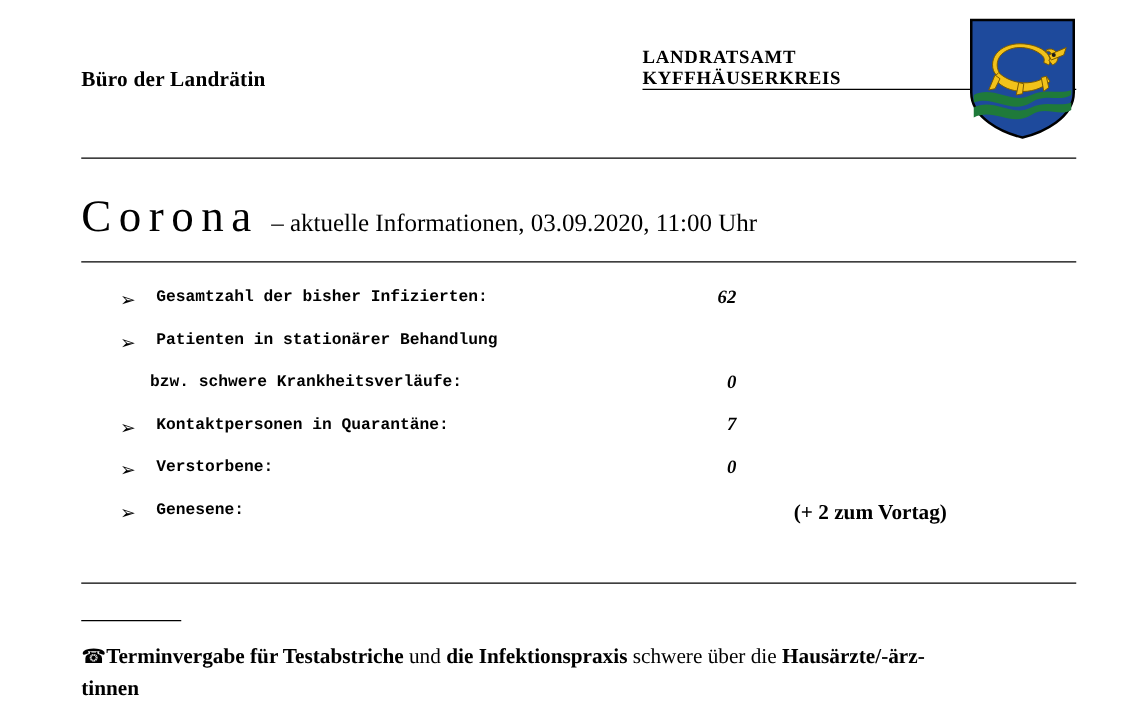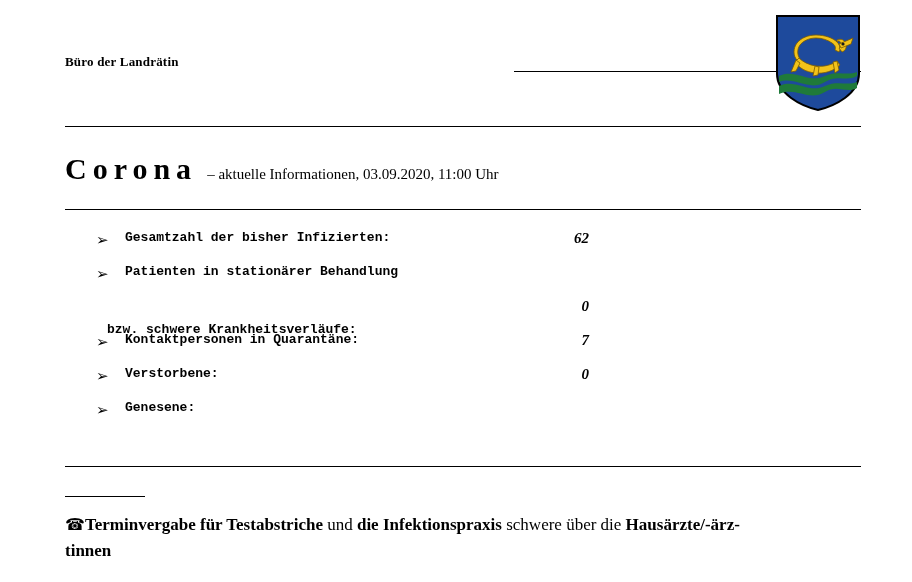--- a/index.html
+++ b/index.html
@@ -27,21 +27,21 @@
     left: 0;
     top: 0;
     width: 912px;
     height: 118px;
   }
   .office-title {
     position: absolute;
     left: 65px;
     top: 54px;
     font-family: "Liberation Serif", serif;
-    font-size: 13px;
+    font-size: 17px;
     font-weight: bold;
     letter-spacing: 0.2px;
     white-space: nowrap;
   }
   .authority {
     position: absolute;
     left: 514px;
     top: 38px;
     font-family: "Liberation Serif", serif;
     font-size: 15px;
@@ -93,27 +93,27 @@
 
   
   .title-row {
     position: absolute;
     left: 65px;
     top: 152px;
     white-space: nowrap;
   }
   .title-main {
     font-family: "Liberation Serif", serif;
-    font-size: 30px;
-    font-weight: bold;
+    font-size: 36px;
+    font-weight: normal;
     letter-spacing: 6px;
   }
   .title-sub {
     font-family: "Liberation Serif", serif;
-    font-size: 15px;
+    font-size: 20px;
     font-weight: normal;
     padding-left: 10px;
   }
 
   
   .stats {
     position: absolute;
     left: 96px;
     top: 230px;
     width: 760px;
@@ -134,22 +134,21 @@
   }
   .stat-label {
     position: absolute;
     left: 29px;
     top: 0;
     font-family: Liberation Mono, monospace;
     font-size: 13px;
     font-weight: bold;
   }
   .stat-label.indent {
-    left: 11px;
-    margin-top: 24px;
+    left: 24px;
   }
   .stat-value {
     position: absolute;
     left: 373px;
     top: 0;
     width: 120px;
     text-align: right;
     font-family: "Liberation Serif", serif;
     font-size: 15px;
     font-weight: bold;
@@ -182,20 +181,24 @@
   .n { font-weight: normal; }
 </style>
 </head>
 <body>
 
 <div class="page">
 
   <div class="header">
     <div class="office-title">Büro der Landrätin</div>
 
+    <div class="authority">
+      <span>LANDRATSAMT</span>
+      <span class="authority-line2">KYFFHÄUSERKREIS</span>
+    </div>
 
     <div class="header-rule"></div>
 
     <div class="crest">
       <svg width="86" height="98" viewBox="0 0 86 98" xmlns="http://www.w3.org/2000/svg">
         <path d="M2 2 H84 V60 C84 80 60 92 43 96 C26 92 2 80 2 60 Z" fill="#1e4a9c" stroke="#000000" stroke-width="2"></path>
         <path d="M4 62 C20 54 34 70 50 62 C62 56 72 62 82 58 L82 62 C72 68 62 60 50 68 C34 78 20 62 4 68 Z" fill="#1f7a3a"></path>
         <path d="M4 72 C20 64 34 80 50 72 C62 66 72 72 82 68 L82 74 C72 80 62 70 50 78 C34 88 20 72 4 80 Z" fill="#1f7a3a"></path>
         <g fill="#f2c21a" stroke="#7a5a00" stroke-width="0.8">
           <path d="M22 46 C18 42 18 34 22 29 C26 24 33 21 41 21 C50 21 58 24 62 28 C65 31 66 35 64 38 L60 36 C61 33 60 31 57 29 C53 26 47 24 41 24 C34 24 28 27 25 31 C22 35 22 41 25 45 Z"></path>
@@ -245,20 +248,21 @@
 
     <div class="stat-row">
       <span class="bullet">➢</span>
       <span class="stat-label">Verstorbene:</span>
       <span class="stat-value">0</span>
     </div>
 
     <div class="stat-row">
       <span class="bullet">➢</span>
       <span class="stat-label">Genesene:</span>
+      <span class="stat-note">(+ 2 zum Vortag)</span>
     </div>
 
   </div>
 
   <div class="rule rule-3"></div>
   <div class="short-rule"></div>
 
   <div class="footer-note">
     <span class="phone-icon">☎</span><span class="b">Terminvergabe für Testabstriche</span><span class="n"> und </span><span class="b">die Infektionspraxis</span><span class="n"> schwere über die </span><span class="b">Hausärzte/-ärz-</span><br><span class="b">tinnen</span>
   </div>

